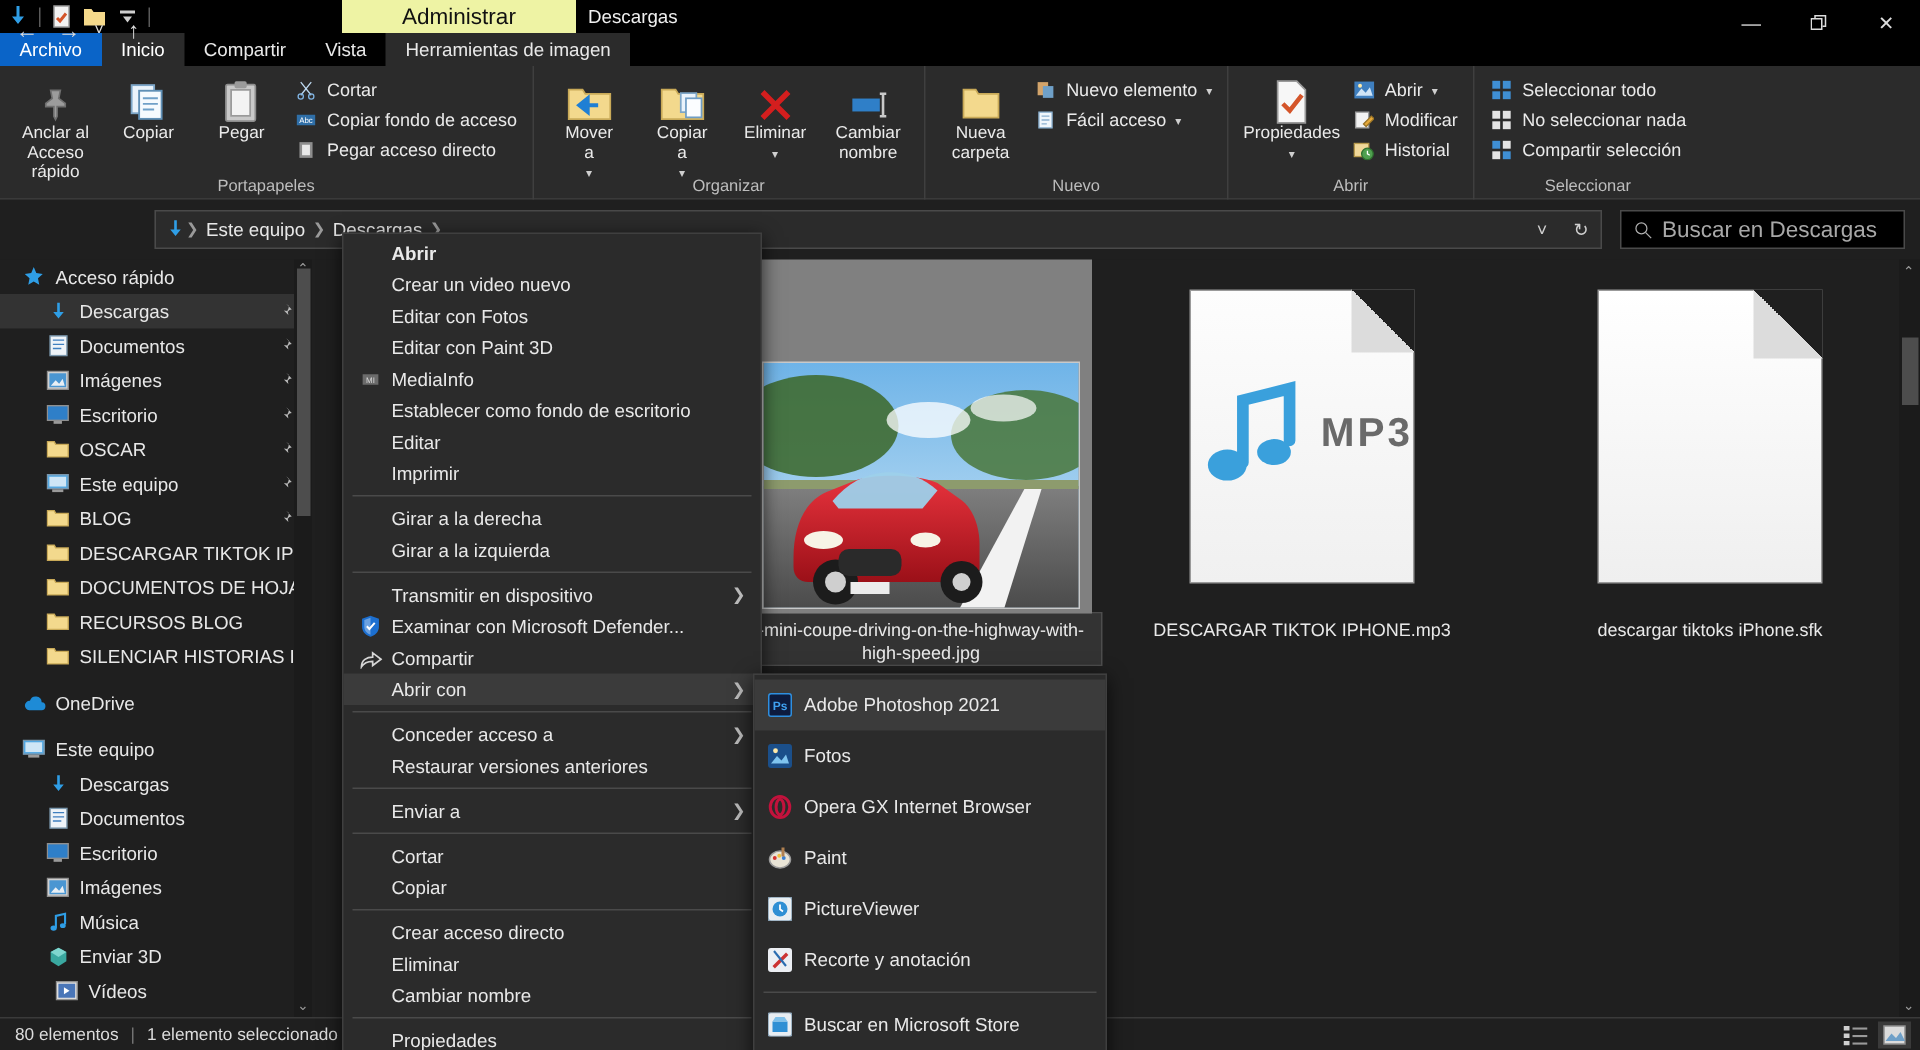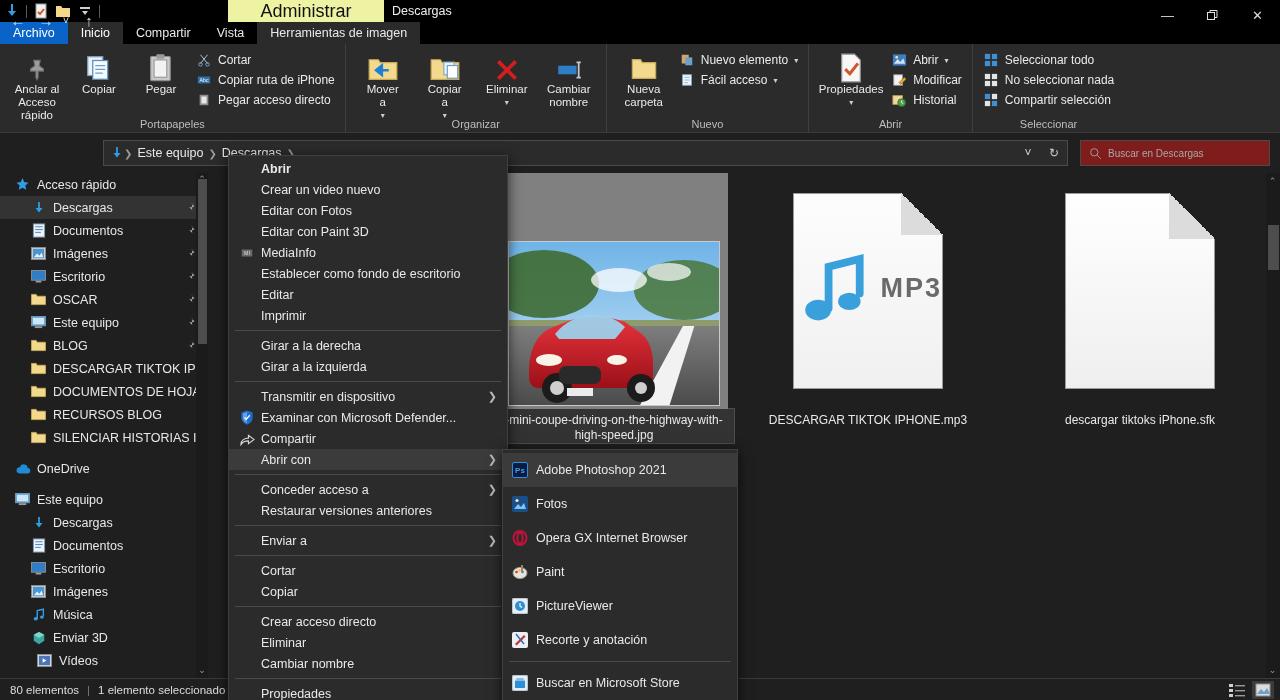--- a/index.html
+++ b/index.html
@@ -17,21 +17,21 @@
     position:absolute; left:0; top:0; width:1280px; height:22px;
     background:#000; display:flex; align-items:center;
   }
   .qat { display:flex; align-items:center; gap:6px; padding-left:4px; }
   .qat-ico { width:16px; height:16px; display:block; }
   .qat-sep { width:1px; height:13px; background:#5a5a5a; }
 
   .ctx-tab-wrap { position:absolute; left:228px; top:0; width:156px; height:22px; }
   .ctx-tab {
     width:100%; height:100%; background:#eef3a4; color:#111;
-    font-size:18px; display:flex; align-items:center; justify-content:center;
+    font-size:15px; display:flex; align-items:center; justify-content:center;
   }
   .win-title { position:absolute; left:392px; top:0; height:22px; display:flex; align-items:center;
     font-size:12.5px; color:#f0f0f0; }
 
   .wctl { position:absolute; top:0; height:30px; display:flex; }
   .wbtn { width:45px; height:30px; display:flex; align-items:center; justify-content:center;
     color:#ddd; font-size:13px; }
 
   
   .tabstrip {
@@ -71,22 +71,22 @@
     align-items:center; justify-content:center; color:#dcdcdc; font-size:15px; }
   .addrbox { position:absolute; left:103px; top:140px; width:965px; height:26px;
     background:#2b2b2b; border:1px solid #4a4a4a; display:flex; align-items:center;
     font-size:12.5px; }
   .crumb { padding:0 5px; color:#e8e8e8; }
   .crumb-sep { color:#9a9a9a; font-size:10px; }
   .addr-right { margin-left:auto; display:flex; align-items:center; }
   .addr-right div { width:26px; height:24px; display:flex; align-items:center;
     justify-content:center; color:#cfcfcf; font-size:12px; }
   .searchbox { position:absolute; left:1080px; top:140px; width:190px; height:26px;
-    background:#7f1d1d; border:1px solid #4a4a4a; display:flex; align-items:center;
-    gap:6px; padding:0 8px; font-size:10px; color:#a8a8a8; }
+    background:#000000; border:1px solid #4a4a4a; display:flex; align-items:center;
+    gap:6px; padding:0 8px; font-size:15px; color:#a8a8a8; }
 
   
   .sidebar { position:absolute; left:0; top:173px; width:208px; height:505px;
     background:#1f1f1f; overflow:hidden; }
   .sb-item { height:23px; display:flex; align-items:center; font-size:12.5px;
     color:#e8e8e8; position:relative; white-space:nowrap; }
   .sb-item.sel { background:#333333; }
   .sb-ico { width:17px; height:16px; margin-right:6px; flex:none;
     display:flex; align-items:center; justify-content:center; }
   .pin { position:absolute; right:12px; top:5px; width:12px; height:12px; }
@@ -260,21 +260,21 @@
             </span>
             <span>Cortar</span>
           </div>
           <div class="smallbtn">
             <span class="si">
               <svg width="14" height="14" viewBox="0 0 16 16">
                 <rect x="1" y="4" width="14" height="8" fill="#2f6fa8"></rect>
                 <text x="8" y="10.5" font-size="6" fill="#fff" text-anchor="middle">Abc</text>
               </svg>
             </span>
-            <span>Copiar ruta de iPhone</span>
+            <span>Copiar fondo de acceso</span>
           </div>
           <div class="smallbtn">
             <span class="si">
               <svg width="14" height="14" viewBox="0 0 16 16">
                 <rect x="3" y="2" width="10" height="12" fill="#8d8d8d"></rect>
                 <rect x="5" y="4" width="6" height="8" fill="#e8e8e8"></rect>
               </svg>
             </span>
             <span>Pegar acceso directo</span>
           </div>

